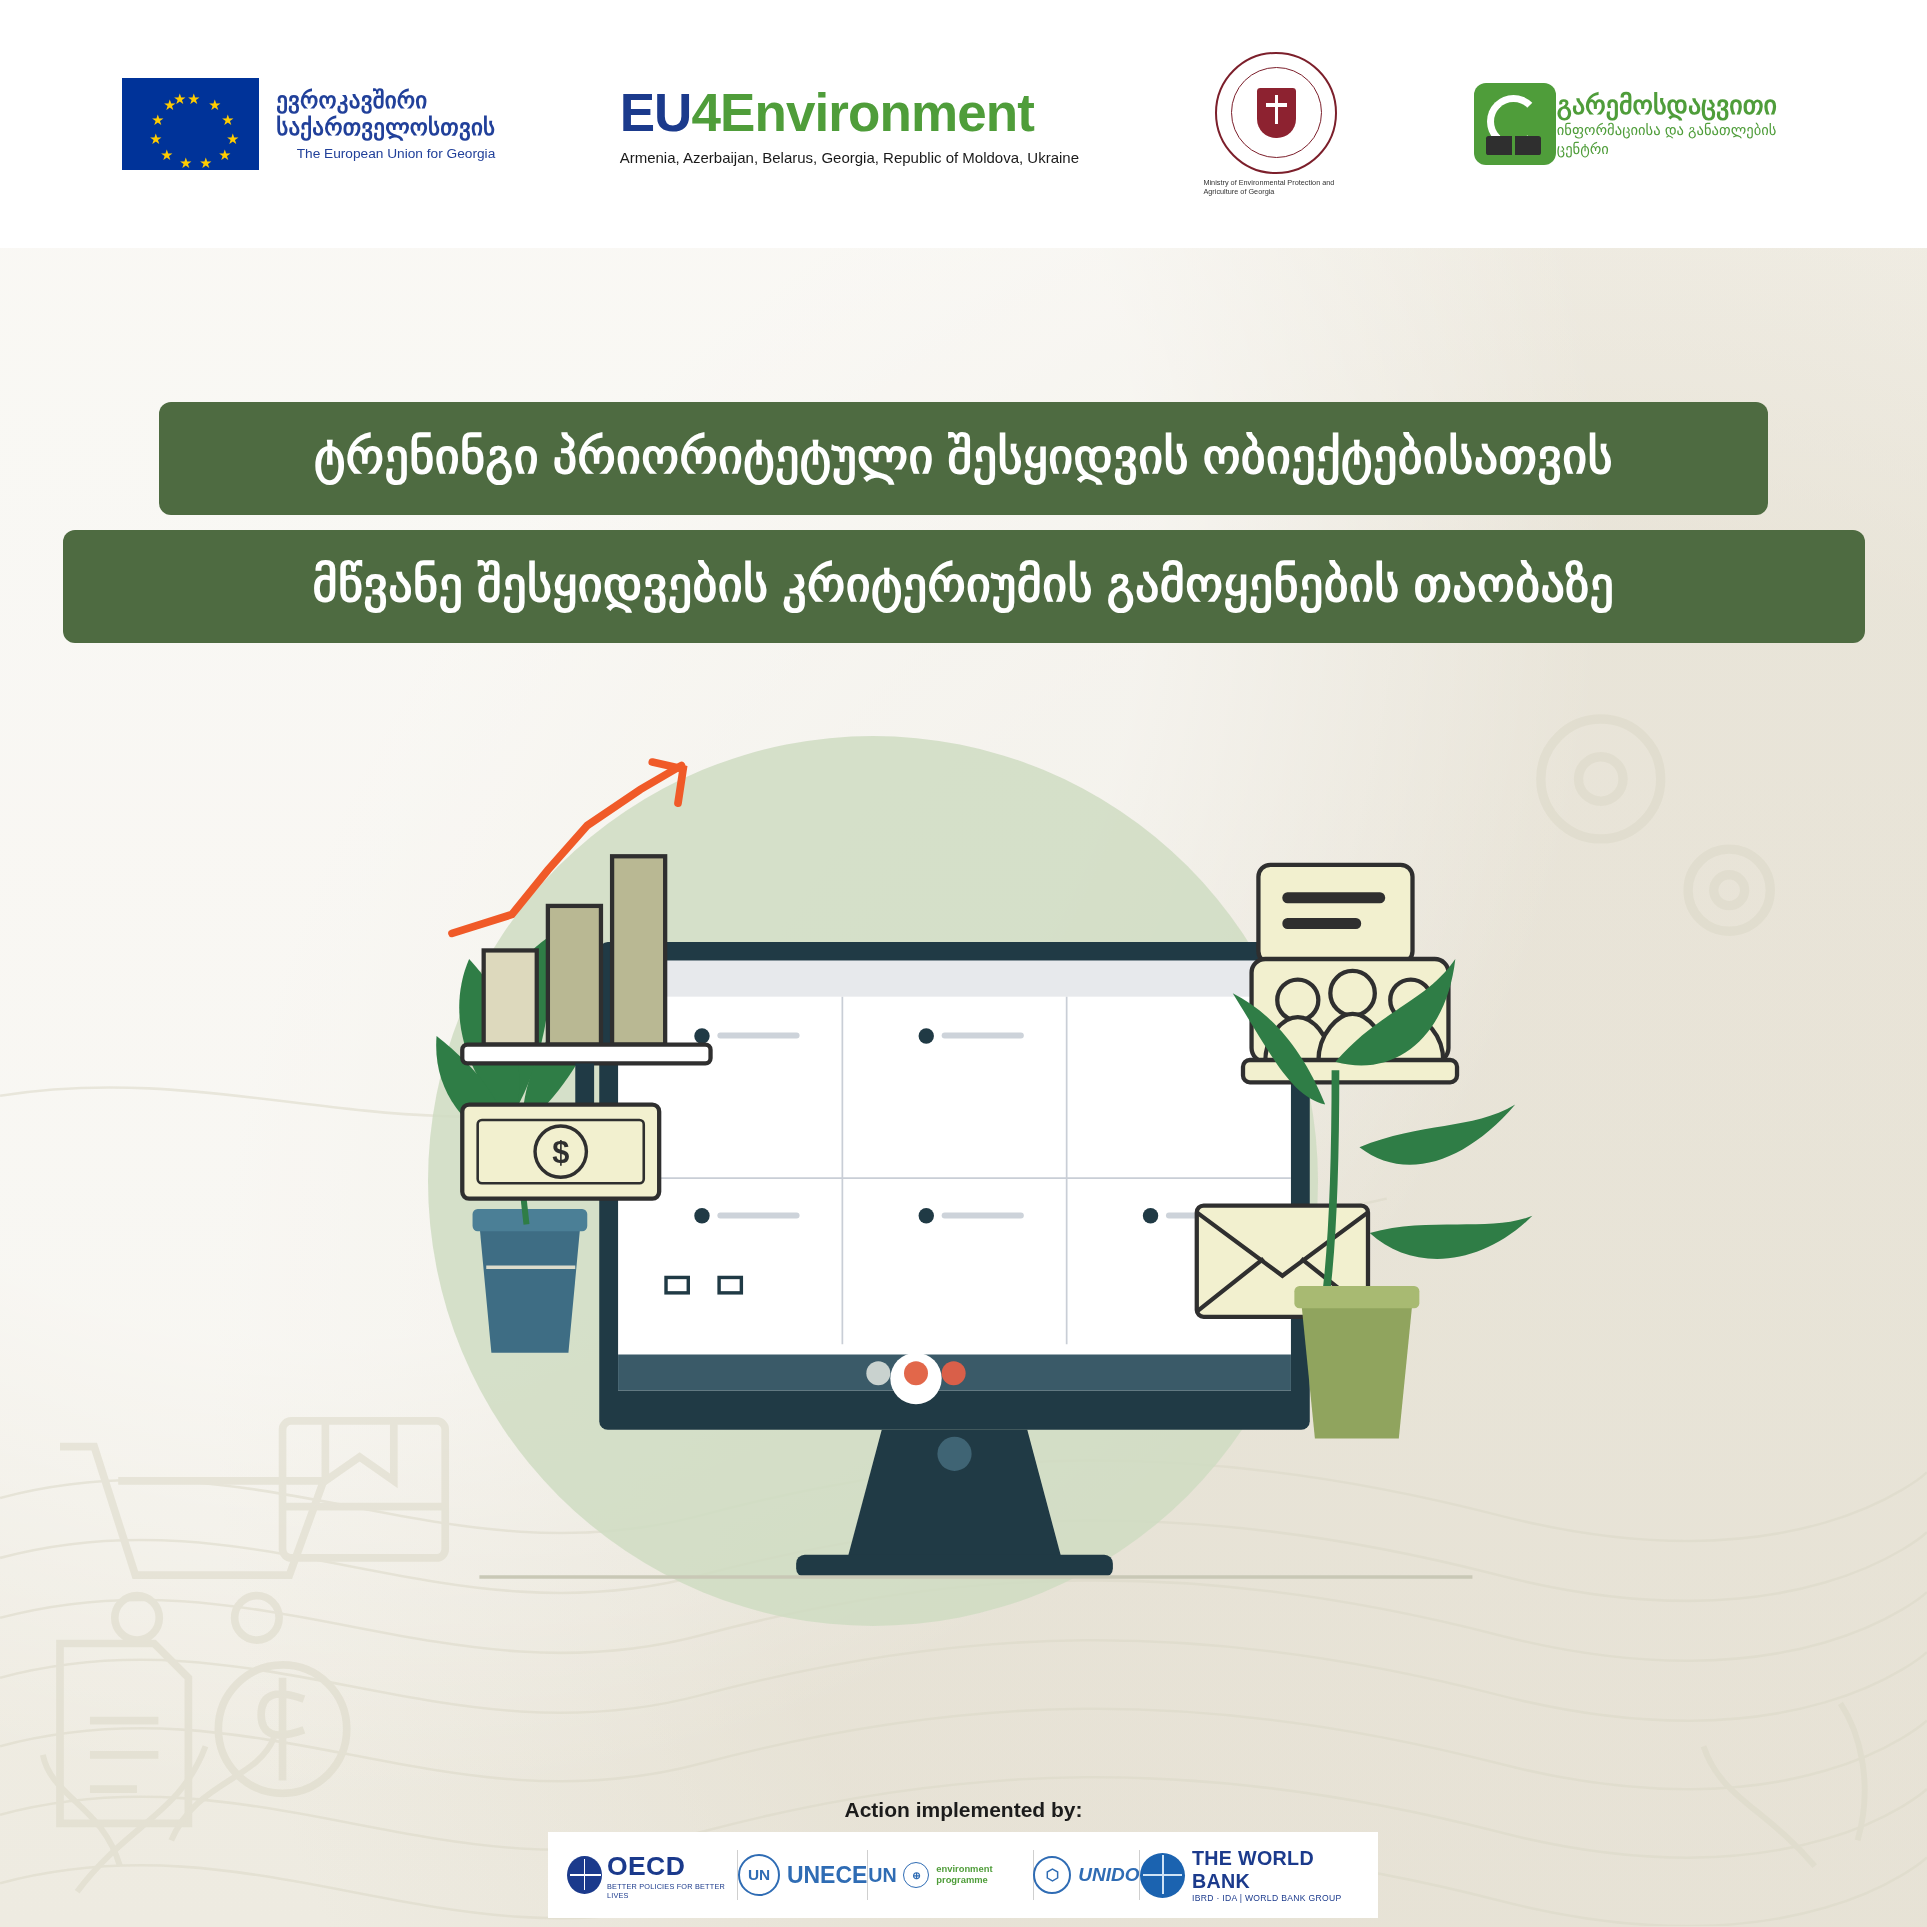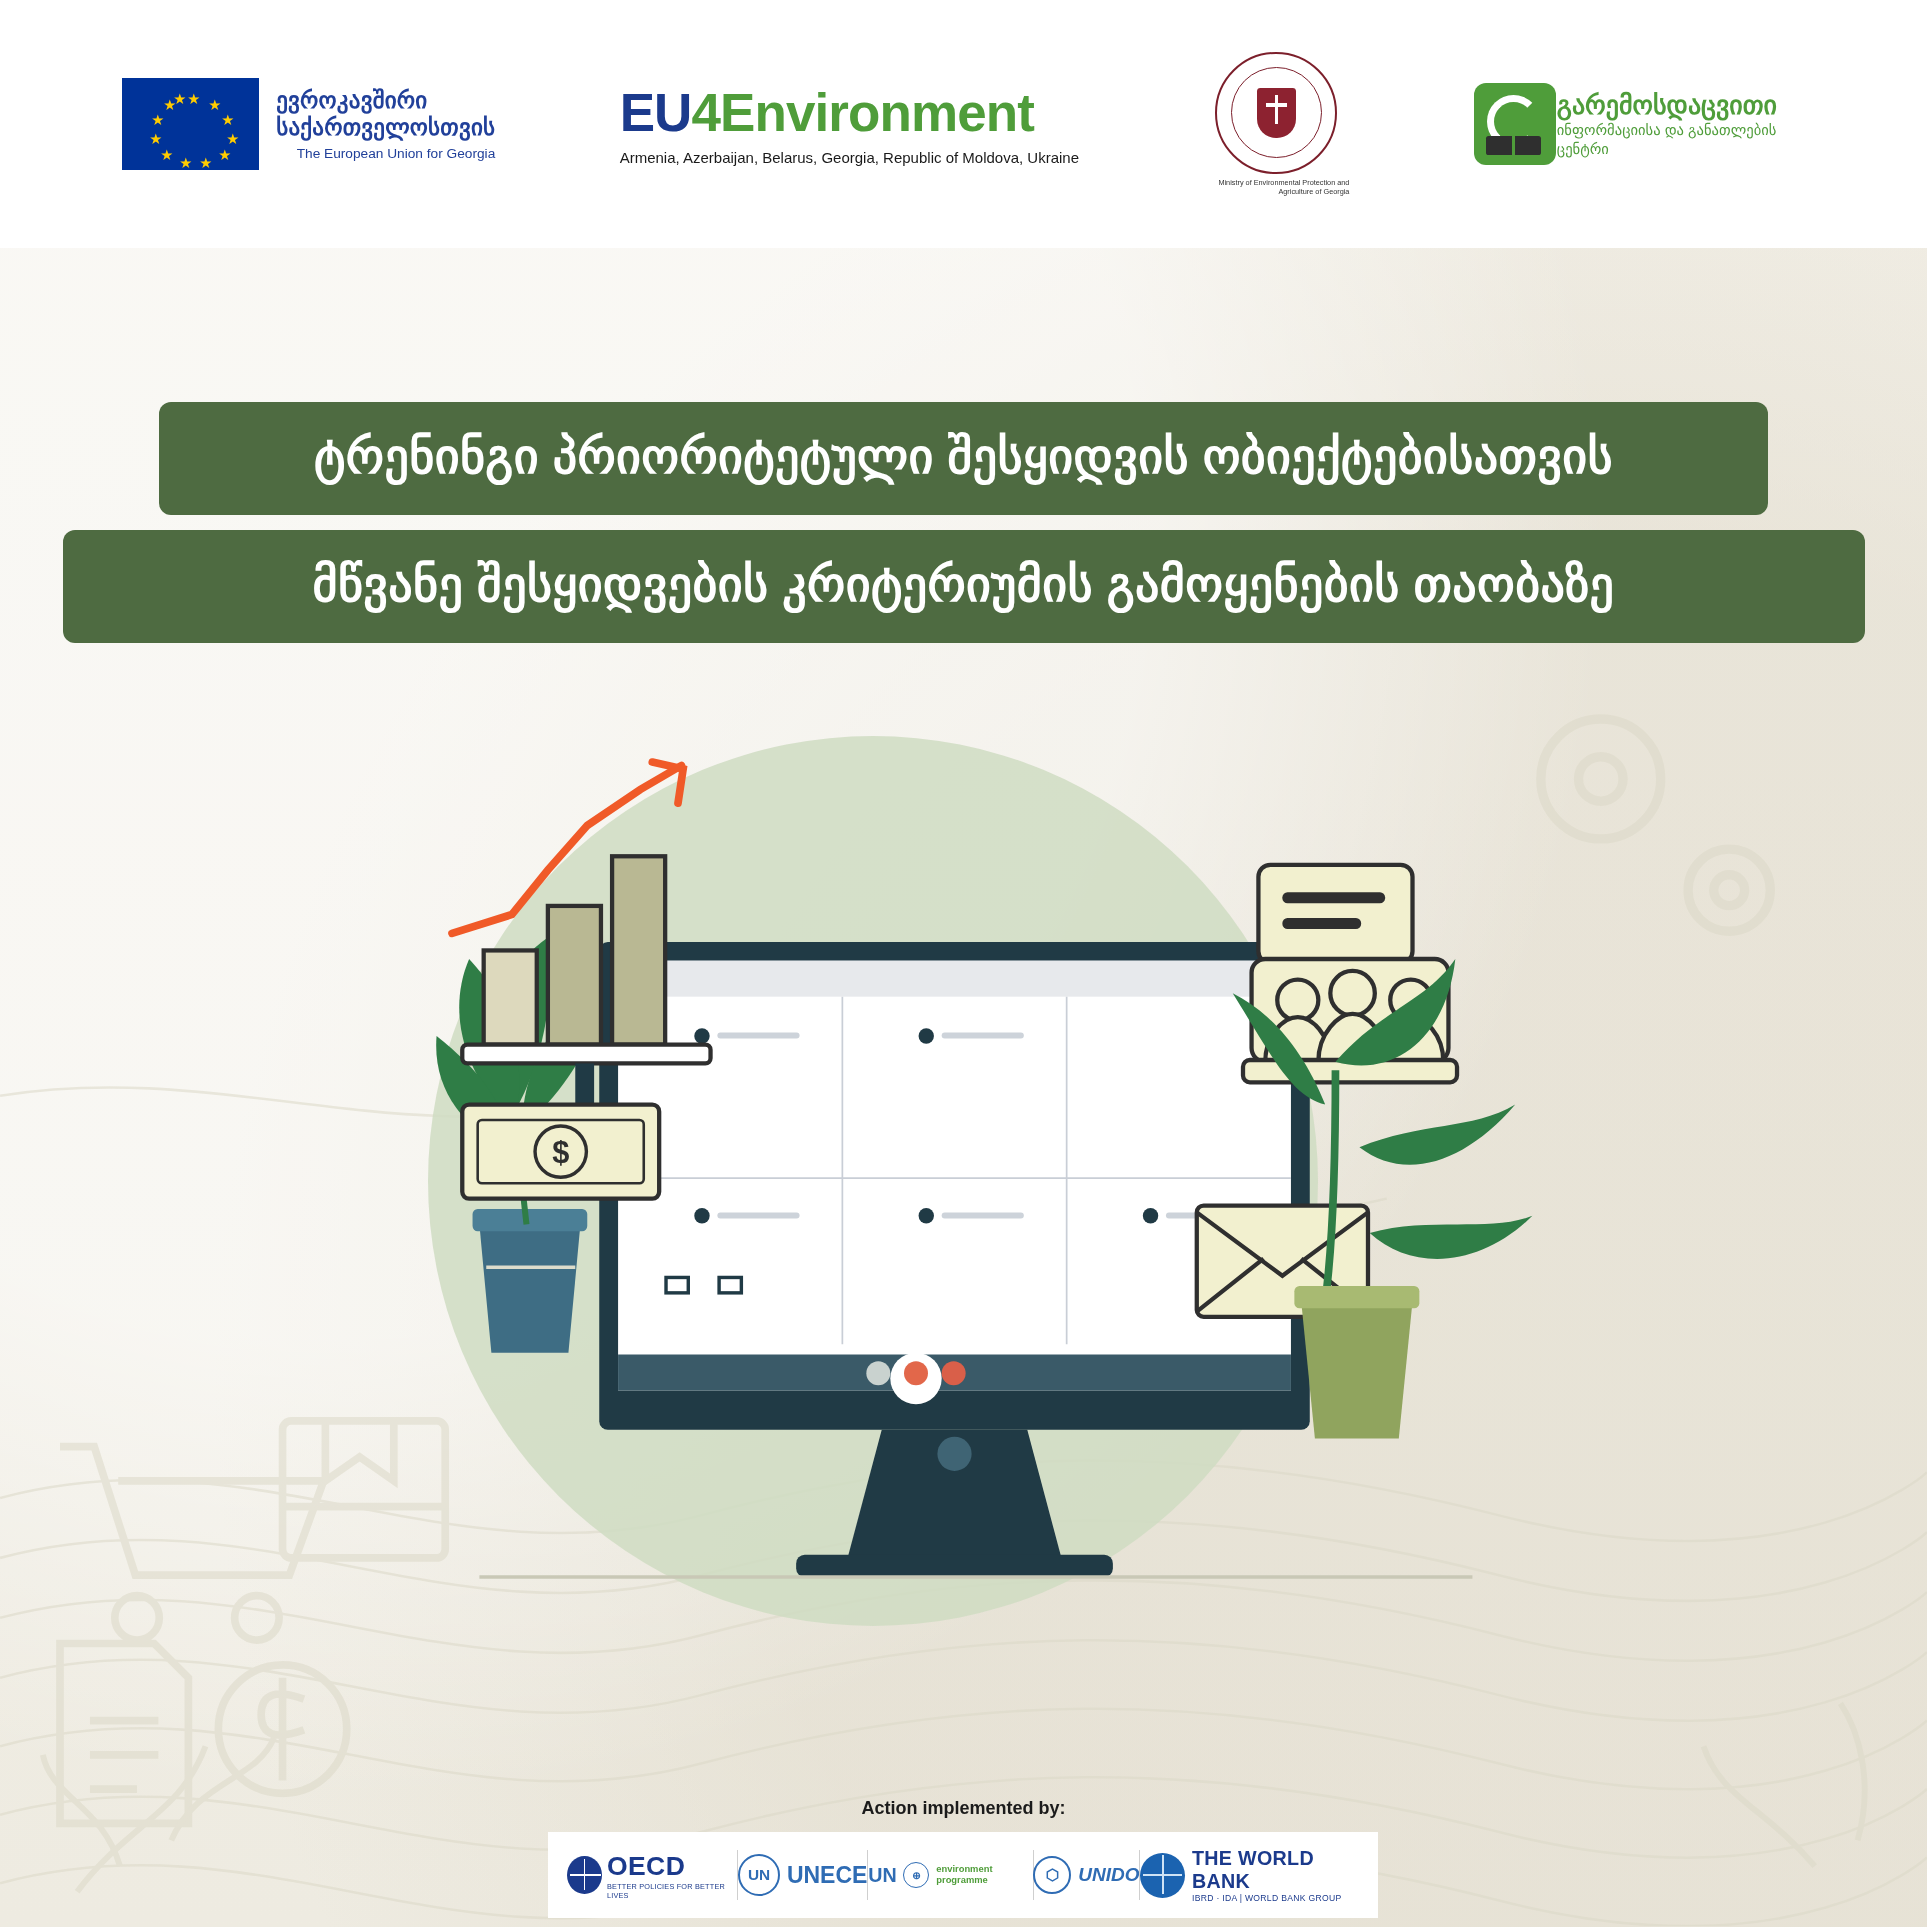--- a/index.html
+++ b/index.html
@@ -90,21 +90,21 @@
   .eu4-main .blue { color: #1b3a8c; }
   .eu4-main .green { color: #4f9d3a; }
   .eu4-sub {
     font-size: 15px;
     color: #1a1a1a;
     margin-top: 6.8px;
     white-space: nowrap;
   }
 
   
-  .gov-emblem { text-align: right; }
+  .gov-emblem { text-align: left; }
   .gov-ring {
     width: 118px; height: 118px;
     border-radius: 50%;
     border: 2.6px solid #7c1f2b;
     margin: 0 auto;
     position: relative;
     background: #fff;
     display: flex;
     align-items: center;
     justify-content: center;
@@ -250,21 +250,21 @@
     justify-content: space-between;
     box-sizing: border-box;
     padding: 0 19px;
     z-index: 20;
   }
   .action-label {
     position: absolute;
     left: 0; top: 1798px;
     width: 1927px;
     text-align: center;
-    font-size: 18px;
+    font-size: 21px;
     font-weight: 700;
     color: #1b1b1b;
     z-index: 21;
   }
   .impl { display: flex; align-items: center; gap: 6.8px; font-size: 11px; }
   .sep { width: 0.9px; height: 50px; background: #cfcfcf; }
 
   .oecd-txt { font-size: 26.5px; font-weight: 700; color: #1b3a8c; letter-spacing: 0.4px; }
   .oecd-sub { font-size: 7.3px; color: #1b3a8c; letter-spacing: 0.2px; }
   .unece-txt { font-size: 23px; font-weight: 700; color: #2f6cb4; }

